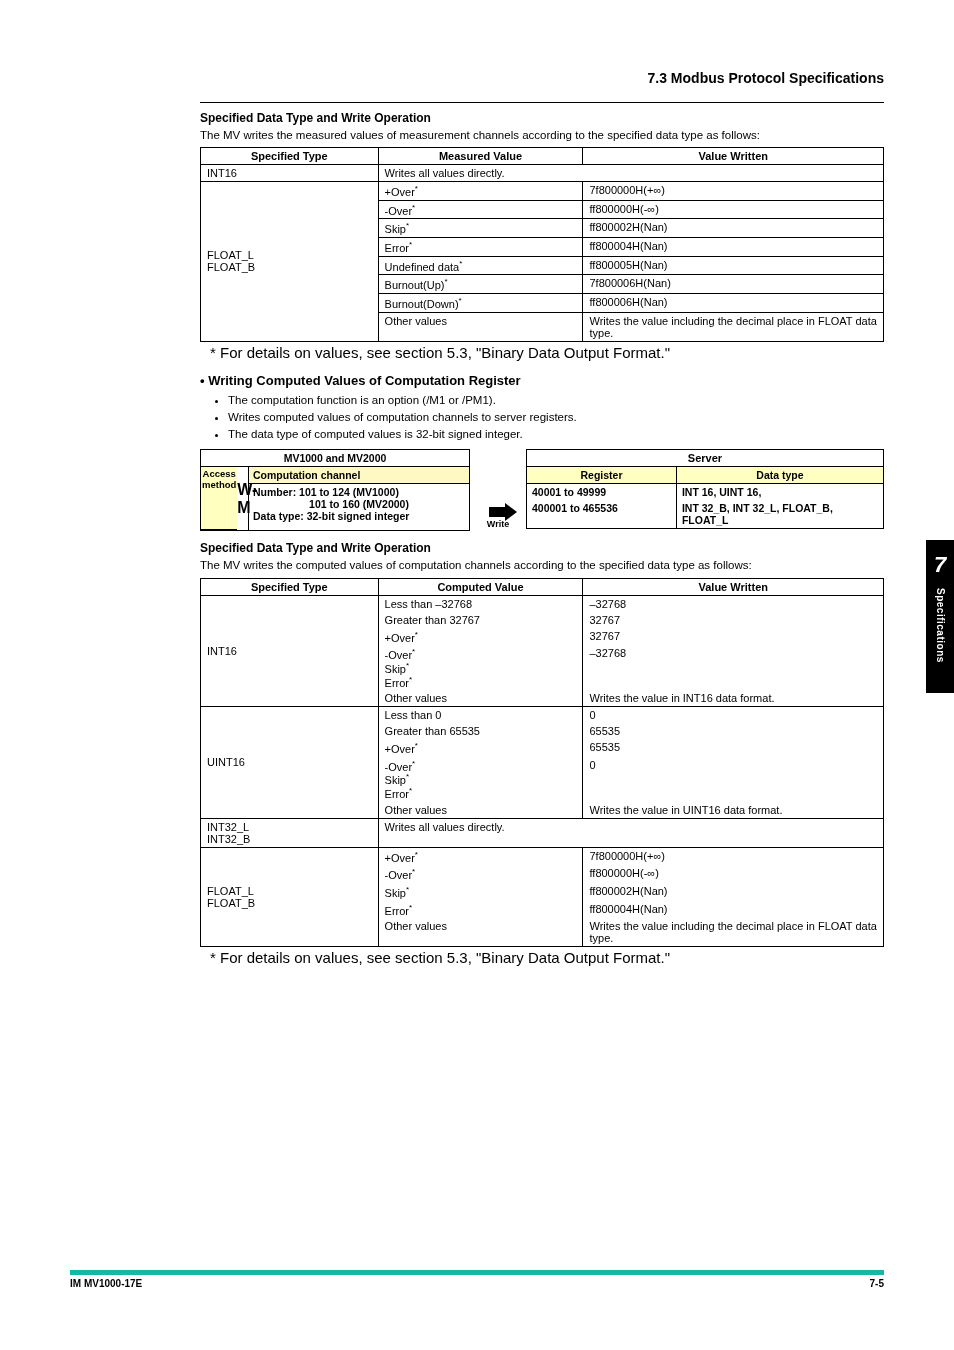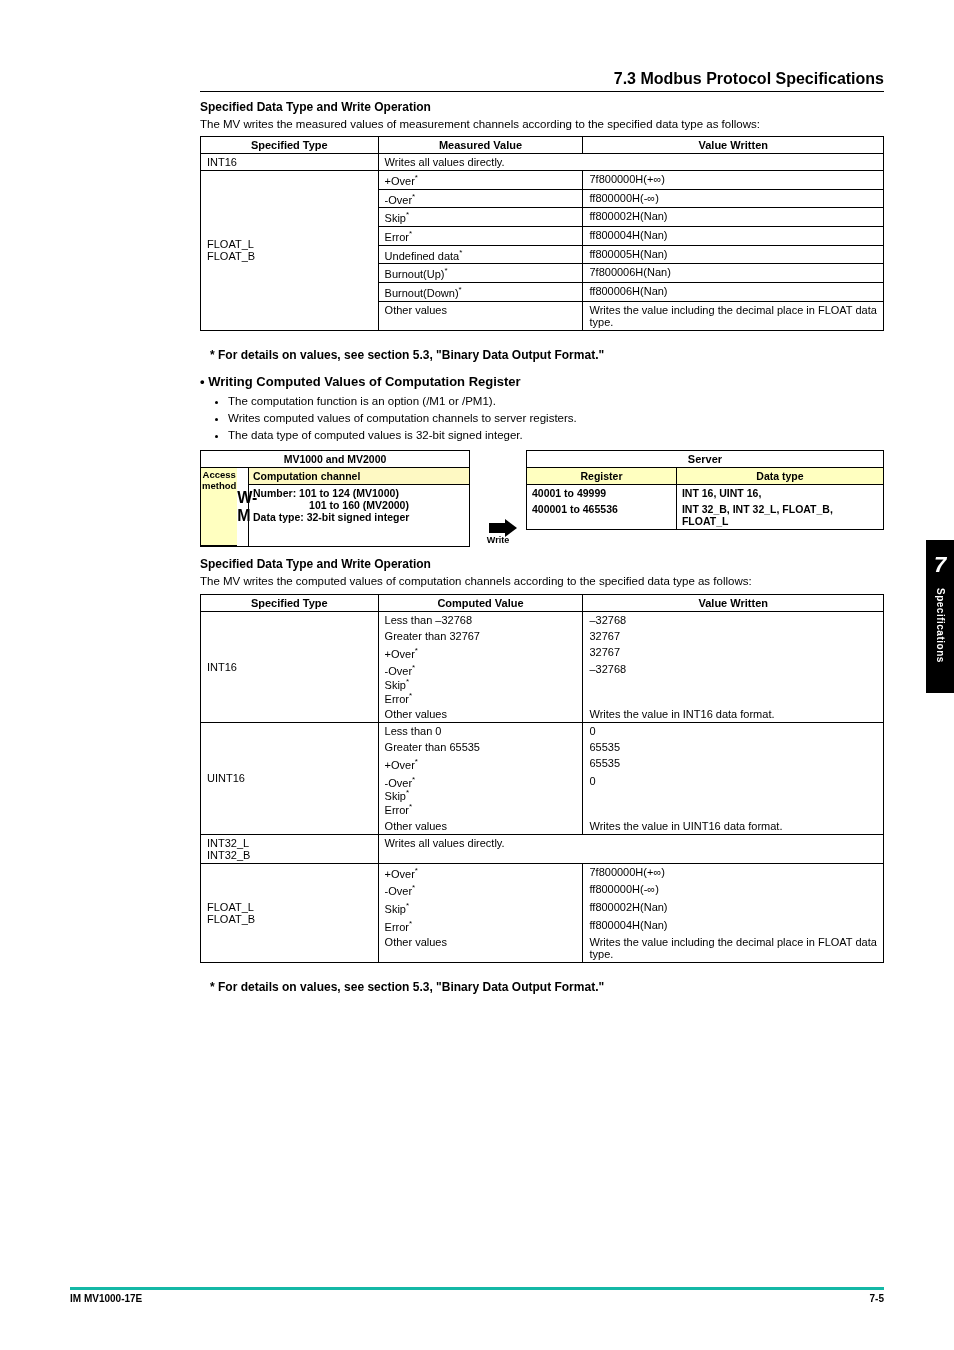--- a/index.html
+++ b/index.html
@@ -10,60 +10,59 @@
     background: #fff;
     width: 954px;
     height: 1350px;
     position: relative;
   }
   .page-content {
     padding: 70px 70px 0 200px;
   }
   .section-header {
     text-align: right;
-    font-size: 16px;
+    font-size: 14px;
     font-weight: bold;
     border-bottom: 1.5px solid #000;
-    padding-bottom: 3px;
+    padding-bottom: 16px;
     margin-bottom: 8px;
   }
   .sub-heading {
     font-weight: bold;
     font-size: 12px;
     margin-top: 6px;
     margin-bottom: 2px;
   }
   .body-text {
     font-size: 11.5px;
     line-height: 1.4;
     margin-bottom: 4px;
   }
   table {
     border-collapse: collapse;
     width: 100%;
     font-size: 11px;
-    margin-bottom: 17px;
+    margin-bottom: 2px;
   }
   table.data th, table.data td {
     border: 1px solid #000;
     padding: 2px 6px;
     text-align: left;
     vertical-align: top;
   }
   table.data th {
     font-weight: bold;
     text-align: center;
   }
   .center { text-align: center; }
   .footnote {
-    font-size: 12px;
+    font-size: 15px;
     margin-top: 2px;
     margin-bottom: 12px;
     padding-left: 10px;
-    font-weight: bold;
   }
   .bullet-heading {
     font-weight: bold;
     font-size: 13px;
     margin-top: 10px;
     margin-bottom: 4px;
   }
   ul.bullets {
     list-style: disc;
     padding-left: 28px;
@@ -212,24 +211,24 @@
   }
   .side-tab .vtext {
     writing-mode: vertical-rl;
     font-size: 10px;
     font-weight: bold;
     letter-spacing: 0.5px;
   }
 
   .footer {
     position: absolute;
-    bottom: 46px;
+    bottom: 61px;
     left: 70px;
     right: 70px;
-    border-top: 3px solid #14b8a6;
+    border-top: 5px solid #14b8a6;
     display: flex;
     justify-content: space-between;
     font-size: 10px;
     padding-top: 3px;
     font-weight: bold;
   }
   sup { font-size: 8px; }
 </style>
 </head>
 <body>

